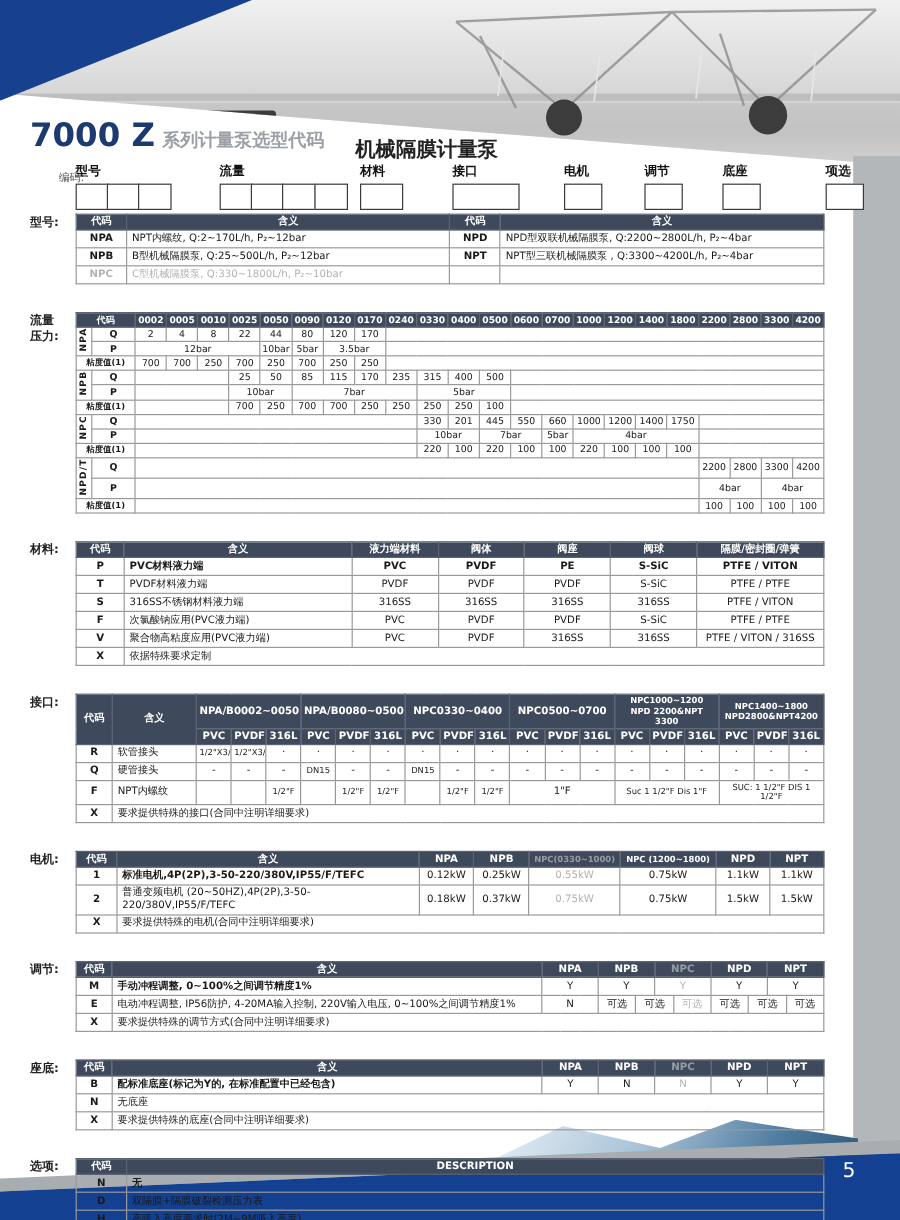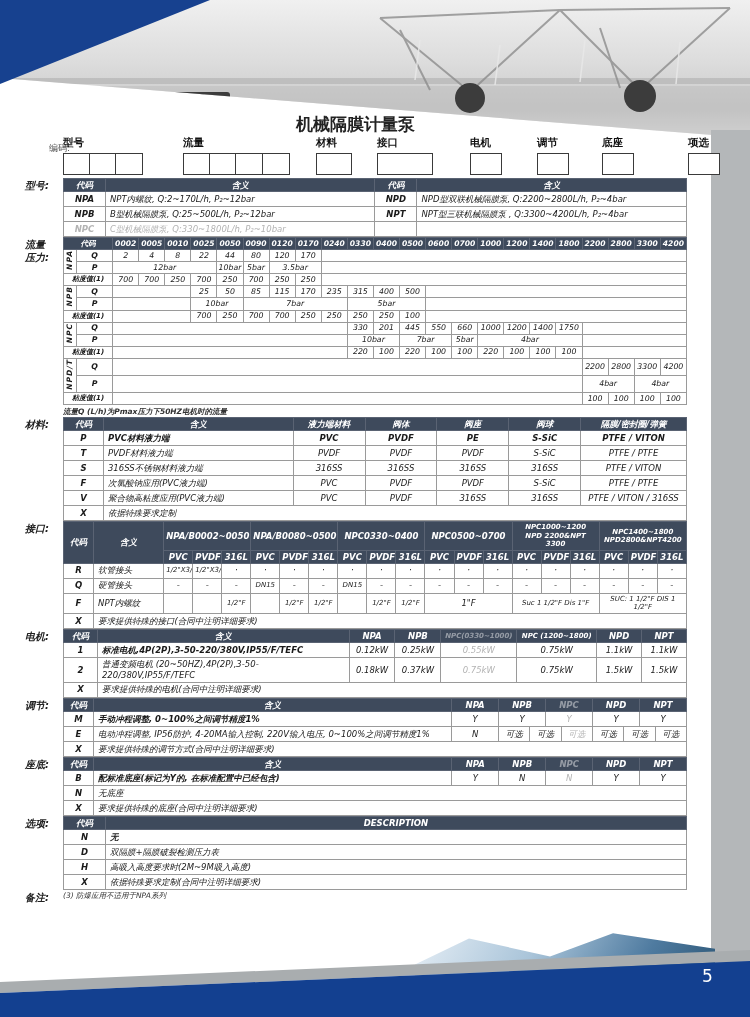--- a/index.html
+++ b/index.html
@@ -29,21 +29,21 @@
   
   .code-row{position:absolute;top:136px;left:0;width:750px;height:48px;z-index:5;}
   .code-label{position:absolute;left:28px;top:6px;font-size:9px;color:#555;padding-left:21px;}
   .cgroup{position:absolute;top:0;}
   .cgroup-label{font-size:10.5px;font-weight:bold;color:#111;margin-bottom:3px;}
   .cboxes{display:flex;}
   .cbox{height:22px;border:1.8px solid #3a3a3a;background:#fff;box-sizing:border-box;}
   .cbox + .cbox{margin-left:-1.8px;}
   
   #sections{position:absolute;top:178px;left:25px;width:665px;z-index:5;}
-  .section{display:grid;grid-template-columns:38px 624px;margin-bottom:0;align-items:start;font-style:italic;}
+  .section{display:grid;grid-template-columns:38px 624px;margin-bottom:23px;align-items:start;}
   .sec-label{font-weight:bold;font-size:10px;color:#222;padding-top:1px;white-space:pre-line;line-height:1.3;}
   table.t{border-collapse:collapse;table-layout:fixed;width:624px;border:1.5px solid #444;}
   .t th{background:#3e4a5c;color:#fff;border:1px solid #5a6373;font-size:8.5px;font-weight:bold;
         padding:1px 2px;white-space:pre-line;line-height:1.2;text-align:center;}
   .t td{border:1px solid #9a9a9a;text-align:center;padding:1px 2px;font-size:8.5px;height:12px;
         line-height:1.25;overflow:hidden;}
   .t td.l{text-align:left;padding-left:4px;}
   .t td.code{font-weight:bold;}
   .t td.b{font-weight:bold;}
   .t td.g{color:#b3b3b3;}
@@ -82,20 +82,23 @@
       </g>
     </svg>
   </div>
   <div class="corner-tri"></div>
   <div class="right-stripe"></div>
   <div class="water-wedge"></div>
   <div class="gray-band"></div>
   <div class="blue-band"></div>
   <div class="page-num">5</div>
 
+  <div class="title-wrap">
+    <span class="title-main">7000 Z</span><span class="title-rest">系列计量泵选型代码</span>
+  </div>
   <div class="subtitle">机械隔膜计量泵</div>
 
   <div class="code-row">
     <div class="code-label">编码:</div>
     <div id="cgroups">
         <div class="cgroup" style="left: 63px; top: 0px;">
           <div class="cgroup-label">型号</div>
           <div class="cboxes">
             <div class="cbox" style="width: 28px;"></div>
             <div class="cbox" style="width: 28px;"></div>
@@ -104,21 +107,21 @@
         </div>
         <div class="cgroup" style="left: 183px; top: 0px;">
           <div class="cgroup-label">流量</div>
           <div class="cboxes">
             <div class="cbox" style="width: 28px;"></div>
             <div class="cbox" style="width: 28px;"></div>
             <div class="cbox" style="width: 28px;"></div>
             <div class="cbox" style="width: 28px;"></div>
           </div>
         </div>
-        <div class="cgroup" style="left: 316px; top: 0px;">
+        <div class="cgroup" style="left: 300px; top: 0px;">
           <div class="cgroup-label">材料</div>
           <div class="cboxes">
             <div class="cbox" style="width: 36px;"></div>
           </div>
         </div>
         <div class="cgroup" style="left: 377px; top: 0px;">
           <div class="cgroup-label">接口</div>
           <div class="cboxes">
             <div class="cbox" style="width: 56px;"></div>
           </div>
@@ -377,21 +380,20 @@
               <tr>
                 <td colspan="2" class="b sm">粘度值(1)</td>
                 <td colspan="18"></td>
                 <td>100</td>
                 <td>100</td>
                 <td>100</td>
                 <td>100</td>
               </tr>
             </tbody>
           </table>
-          <div class="tbl-note">流量Q (L/h)为Pmax压力下50HZ电机时的流量</div>
         </div>
       </div>
       <div class="section">
         <div class="sec-label">材料:</div>
         <div>
           <table class="t">
             <colgroup>
               <col style="width: 6.41026%;">
               <col style="width: 30.4487%;">
               <col style="width: 11.5385%;">

